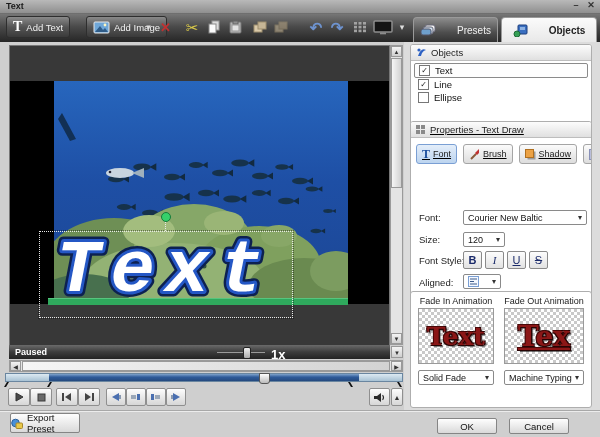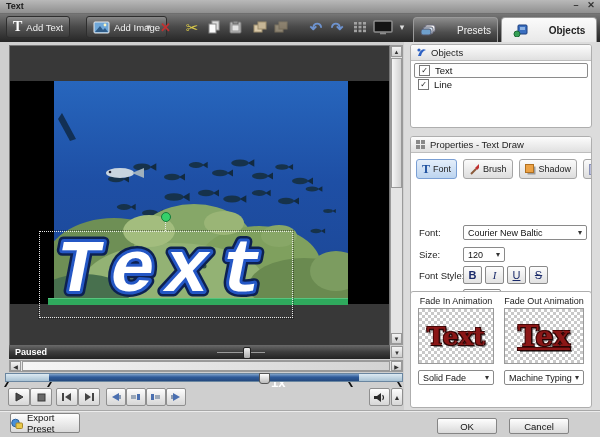--- a/index.html
+++ b/index.html
@@ -31,21 +31,21 @@
     border-bottom:none;color:#222;font-weight:bold;}
   
   .viewport{left:9px;top:45px;width:381px;height:313px;background:#000;border:1px solid #777;
     box-sizing:border-box;overflow:hidden;}
   .band{position:absolute;left:0;width:379px;background:#383838;}
   .selbox{position:absolute;border:1px dotted #e8e8e8;outline:1px dotted rgba(0,0,0,.4);}
   
   .pausedbar{left:9px;top:345px;width:381px;height:14px;
     background:linear-gradient(180deg,#6a6a6a,#3c3c3c 50%,#232323);color:#fff;}
   .pausedbar .status{position:absolute;left:6px;top:2px;font-size:9px;font-weight:bold;}
-  .pausedbar .speed{position:absolute;left:262px;top:2px;font-size:13px;font-weight:bold;margin-top:28px;}
+  .pausedbar .speed{position:absolute;left:262px;top:2px;font-size:13px;font-weight:bold;}
   .pausedbar .tc{position:absolute;right:4px;top:2px;font-size:9px;font-weight:bold;letter-spacing:.2px;}
   .slider-track{position:absolute;left:208px;top:7px;width:48px;height:1px;background:#9a9a9a;}
   .slider-thumb{position:absolute;left:234px;top:2px;width:6px;height:10px;border:1px solid #222;
     border-radius:2px;background:linear-gradient(180deg,#eee,#aaa);cursor:pointer;}
   
   .sb{background:#e4e4e4;border:1px solid #9a9a9a;box-sizing:border-box;}
   .sbbtn{position:absolute;background:linear-gradient(180deg,#f4f4f4,#cfcfcf);border:1px solid #999;
     box-sizing:border-box;font-size:6px;color:#333;text-align:center;cursor:pointer;}
   .sbthumb{position:absolute;background:linear-gradient(90deg,#f6f6f6,#d2d2d2);border:1px solid #999;
     box-sizing:border-box;cursor:pointer;}
@@ -403,24 +403,28 @@
       </div>
       <div style="padding:2px 3px;">
         <div class="listrow sel">
           <span class="cb">✓</span>
           <span>Text</span>
         </div>
         <div class="listrow">
           <span class="cb">✓</span>
           <span>Line</span>
         </div>
-      </div>
-    </div>
-
-    <div class="group" style="top:94px;height:198px;">
+        <div class="listrow">
+          <span class="cb"></span>
+          <span>Ellipse</span>
+        </div>
+      </div>
+    </div>
+
+    <div class="group" style="top:79px;height:198px;text-decoration:underline;">
       <div class="ghead">
         <span style="display:flex;">
           <svg width="10" height="10">
               <g fill="#8a8a8a">
                 <rect x="0" y="0" width="4" height="4"></rect>
                 <rect x="5" y="0" width="4" height="4"></rect>
           <rect x="0" y="5" width="4" height="4"></rect>
                 <rect x="5" y="5" width="4" height="4"></rect>
               </g>
             </svg>

